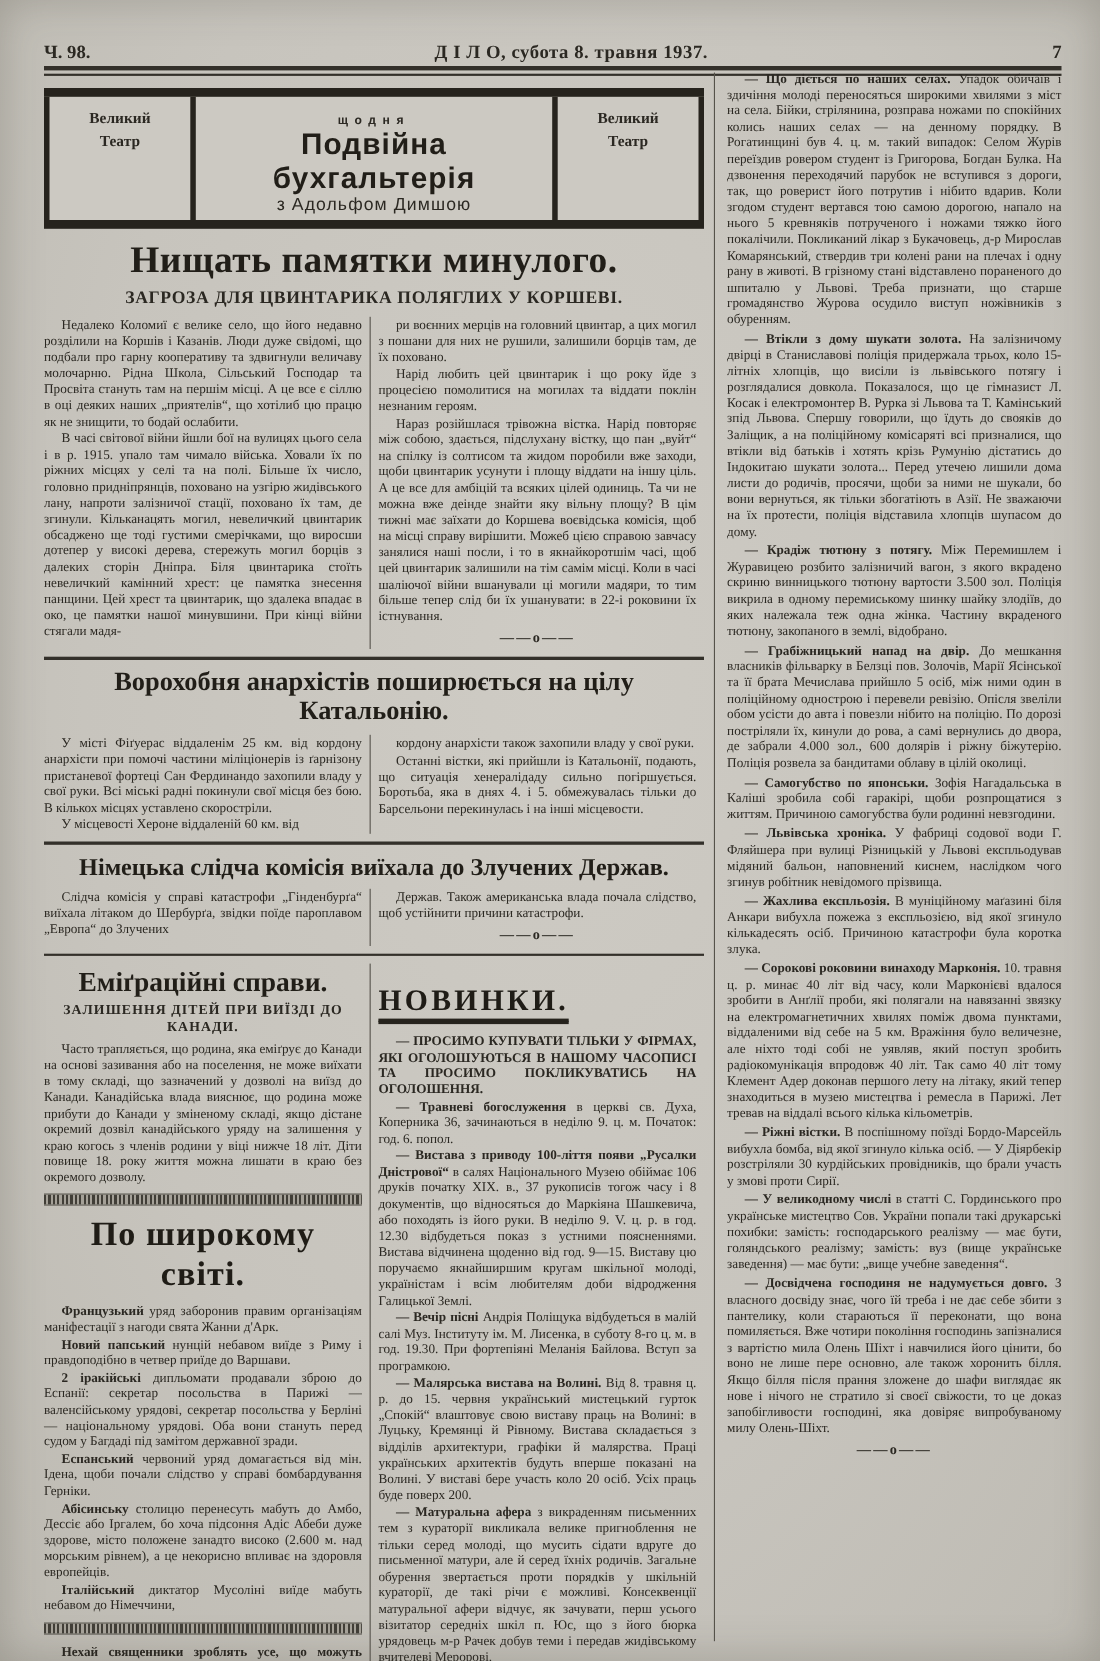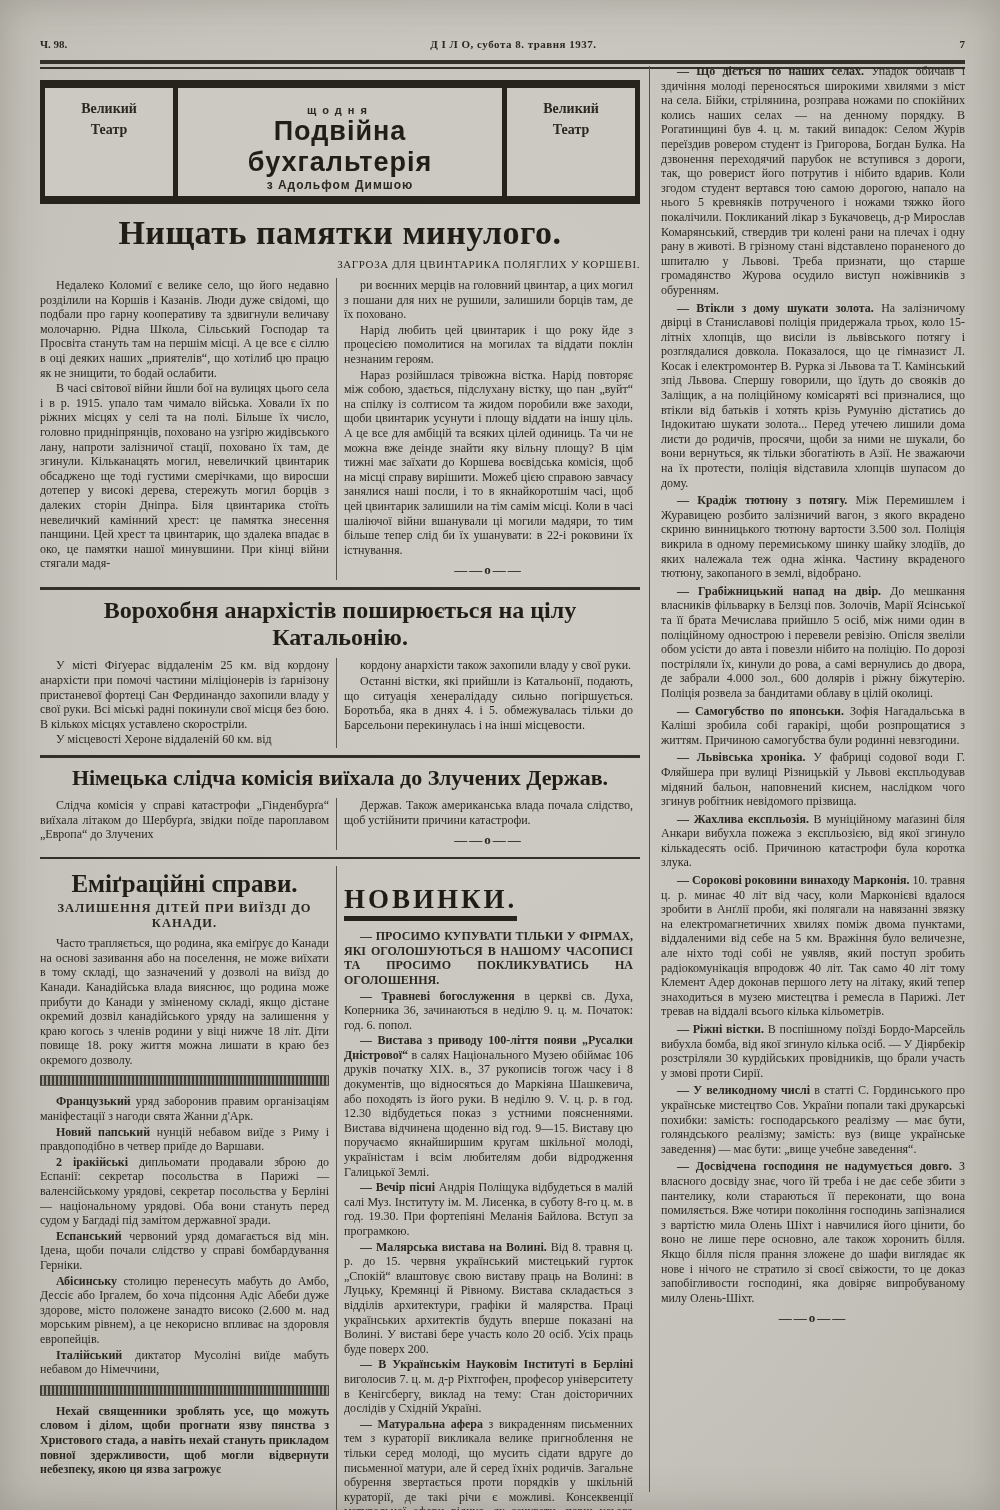--- a/index.html
+++ b/index.html
@@ -6,37 +6,37 @@
   .page{
     position:relative;width:1000px;height:1510px;margin:0 auto;
     background:#c9c6bf;
     background-image:radial-gradient(ellipse at 50% 40%, #cecbc4 0%, #c7c4bd 60%, #bdbab2 100%);
     box-shadow:inset 0 0 40px rgba(60,55,45,.25);
     overflow:hidden;
     font-family:"Liberation Serif","DejaVu Serif",serif;
     color:#2b2822;
   }
   
-  .hdr{position:absolute;left:40px;top:38px;width:925px;display:flex;align-items:baseline;font-weight:bold;font-size:11px;}
+  .hdr{position:absolute;left:40px;top:38px;width:925px;display:flex;align-items:baseline;font-weight:bold;font-size:17px;}
   .hdr .mid{flex:1;text-align:center;letter-spacing:.5px;}
   .hdr-rule{position:absolute;left:40px;top:60px;width:925px;height:3px;border-top:4px solid #33302a;border-bottom:2px solid #33302a;}
   
   .main-vrule{position:absolute;left:649px;top:66px;bottom:18px;width:1px;background:#55524a;}
   
   .left-block{position:absolute;left:40px;top:80px;width:600px;}
   
   .ad{border-top:8px solid #26231d;border-bottom:8px solid #26231d;display:flex;align-items:stretch;margin-bottom:6px;background:#ccc9c2;}
   .ad-side{width:128px;border-left:5px solid #26231d;border-right:5px solid #26231d;text-align:center;font-weight:bold;font-size:14px;padding:10px 0 8px;line-height:1.5;}
   .ad-center{flex:1;text-align:center;padding:16px 8px 4px;font-family:"Liberation Sans","DejaVu Sans",sans-serif;}
   .ad-daily{font-size:11px;font-weight:bold;letter-spacing:6px;}
   .ad-title{font-size:27px;font-weight:bold;letter-spacing:1px;line-height:1.15;color:#211e18;}
-  .ad-sub{font-size:12px;font-weight:bold;letter-spacing:1px;}
+  .ad-sub{font-size:16px;font-weight:normal;letter-spacing:1px;}
   
   .headline{font-size:34px;font-weight:600;text-align:center;margin:10px 0 6px;letter-spacing:.5px;color:#211e18;}
-  .subhead{font-size:11px;font-weight:normal;text-align:right;letter-spacing:.6px;margin-bottom:8px;}
+  .subhead{font-size:16px;font-weight:bold;text-align:center;letter-spacing:.6px;margin-bottom:8px;}
   
   .two-col{display:flex;}
   .col{width:289px;}
   .vrule{width:1px;background:#55524a;margin:0 7px;align-self:stretch;}
   p.body{font-size:12px;line-height:14.6px;text-align:justify;margin:0 0 1px;text-indent:16px;}
   .lead{font-weight:bold;}
   .end-div{font-weight:bold;text-align:center;font-size:13px;letter-spacing:2px;margin:5px 0 2px;}
   .rule{height:3px;background:#33302a;margin:7px 0;}
   .rule.thin{height:2px;}
   .sec-head{font-size:24px;font-weight:bold;text-align:center;margin:4px 0 7px;color:#211e18;}
@@ -135,20 +135,21 @@
 
     <div class="two-col">
 
       <div class="col">
         <h2 class="bot-head">Еміґраційні справи.</h2>
         <div class="bot-sub">ЗАЛИШЕННЯ ДІТЕЙ ПРИ ВИЇЗДІ ДО КАНАДИ.</div>
         <p class="body">Часто трапляється, що родина, яка еміґрує до Канади на основі зазивання або на поселення, не може виїхати в тому складі, що зазначений у дозволі на виїзд до Канади. Канадійська влада вияснює, що родина може прибути до Канади у зміненому складі, якщо дістане окремий дозвіл канадійського уряду на залишення у краю когось з членів родини у віці нижче 18 літ. Діти повище 18. року життя можна лишати в краю без окремого дозволу.</p>
 
         <div class="hatch"></div>
 
+        <h2 class="world-head">По широкому світі.</h2>
         <p class="body"><span class="lead">Французький</span> <span>уряд заборонив правим організаціям маніфестації з нагоди свята Жанни д'Арк.</span></p>
         <p class="body"><span class="lead">Новий папський</span> <span>нунцій небавом виїде з Риму і правдоподібно в четвер приїде до Варшави.</span></p>
         <p class="body"><span class="lead">2 іракійські</span> <span>дипльомати продавали зброю до Еспанії: секретар посольства в Парижі — валенсійському урядові, секретар посольства у Берліні — національному урядові. Оба вони стануть перед судом у Багдаді під замітом державної зради.</span></p>
         <p class="body"><span class="lead">Еспанський</span> <span>червоний уряд домагається від мін. Ідена, щоби почали слідство у справі бомбардування Герніки.</span></p>
         <p class="body"><span class="lead">Абісинську</span> <span>столицю перенесуть мабуть до Амбо, Дессіє або Іргалем, бо хоча підсоння Адіс Абеби дуже здорове, місто положене занадто високо (2.600 м. над морським рівнем), а це некорисно впливає на здоровля европейців.</span></p>
         <p class="body"><span class="lead">Італійський</span> <span>диктатор Мусоліні виїде мабуть небавом до Німеччини,</span></p>
 
         <div class="hatch"></div>
 
         <div class="quote">
@@ -162,21 +163,20 @@
 
       <div class="col">
         <div class="nov-head-wrap">
           <span class="nov-head">НОВИНКИ.</span>
         </div>
         <p class="body caps-item"><span class="lead">— ПРОСИМО КУПУВАТИ ТІЛЬКИ У ФІРМАХ, ЯКІ ОГОЛОШУЮТЬСЯ В НАШОМУ ЧАСОПИСІ ТА ПРОСИМО ПОКЛИКУВАТИСЬ НА ОГОЛОШЕННЯ.</span> <span></span></p>
         <p class="body"><span class="lead">— Травневі богослуження</span> <span>в церкві св. Духа, Коперника 36, зачинаються в неділю 9. ц. м. Початок: год. 6. попол.</span></p>
         <p class="body"><span class="lead">— Вистава з приводу 100-ліття появи „Русалки Дністрової“</span> <span>в салях Національного Музею обіймає 106 друків початку XIX. в., 37 рукописів тогож часу і 8 документів, що відносяться до Маркіяна Шашкевича, або походять із його руки. В неділю 9. V. ц. р. в год. 12.30 відбудеться показ з устними поясненнями. Вистава відчинена щоденно від год. 9—15. Виставу цю поручаємо якнайширшим кругам шкільної молоді, україністам і всім любителям доби відродження Галицької Землі.</span></p>
         <p class="body"><span class="lead">— Вечір пісні</span> <span>Андрія Поліщука відбудеться в малій салі Муз. Інституту ім. М. Лисенка, в суботу 8-го ц. м. в год. 19.30. При фортепіяні Меланія Байлова. Вступ за програмкою.</span></p>
         <p class="body"><span class="lead">— Малярська вистава на Волині.</span> <span>Від 8. травня ц. р. до 15. червня український мистецький гурток „Спокій“ влаштовує свою виставу праць на Волині: в Луцьку, Кремянці й Рівному. Вистава складається з відділів архитектури, графіки й малярства. Праці українських архитектів будуть вперше показані на Волині. У виставі бере участь коло 20 осіб. Усіх праць буде поверх 200.</span></p>
-        <p class="body"><span class="lead">— В Українськім Науковім Інституті в Берліні</span> <span>виголосив 7. ц. м. д-р Ріхтгофен, професор університету в Кенігсбергу, виклад на тему: Стан доісторичних дослідів у Східній Україні.</span></p>
         <p class="body"><span class="lead">— Матуральна афера</span> <span>з викраденням письменних тем з кураторії викликала велике пригноблення не тільки серед молоді, що мусить сідати вдруге до письменної матури, але й серед їхніх родичів. Загальне обурення звертається проти порядків у шкільній кураторії, де такі річи є можливі. Консеквенції матуральної афери відчує, як зачувати, перш усього візитатор середніх шкіл п. Юс, що з його бюрка урядовець м-р Рачек добув теми і передав жидівському вчителеві Меророві.</span></p>
       </div>
     </div>
   </div>
 
   <div class="right-col">
     <p class="body"><span class="lead">— Що діється по наших селах.</span> <span>Упадок обичаїв і здичіння молоді переносяться широкими хвилями з міст на села. Бійки, стрілянина, розправа ножами по спокійних колись наших селах — на денному порядку. В Рогатинщині був 4. ц. м. такий випадок: Селом Журів переїздив ровером студент із Григорова, Богдан Булка. На дзвонення переходячий парубок не вступився з дороги, так, що роверист його потрутив і нібито вдарив. Коли згодом студент вертався тою самою дорогою, напало на нього 5 кревняків потрученого і ножами тяжко його покалічили. Покликаний лікар з Букачовець, д-р Мирослав Комарянський, ствердив три колені рани на плечах і одну рану в животі. В грізному стані відставлено пораненого до шпиталю у Львові. Треба признати, що старше громадянство Журова осудило виступ ножівників з обуренням.</span></p>
     <p class="body"><span class="lead">— Втікли з дому шукати золота.</span> <span>На залізничому двірці в Станиславові поліція придержала трьох, коло 15-літніх хлопців, що висіли із львівського потягу і розглядалися довкола. Показалося, що це гімназист Л. Косак і електромонтер В. Рурка зі Львова та Т. Камінський зпід Львова. Спершу говорили, що їдуть до свояків до Заліщик, а на поліційному комісаряті всі призналися, що втікли від батьків і хотять крізь Румунію дістатись до Індокитаю шукати золота... Перед утечею лишили дома листи до родичів, просячи, щоби за ними не шукали, бо вони вернуться, як тільки збогатіють в Азії. Не зважаючи на їх протести, поліція відставила хлопців шупасом до дому.</span></p>
     <p class="body"><span class="lead">— Крадіж тютюну з потягу.</span> <span>Між Перемишлем і Журавицею розбито залізничий вагон, з якого вкрадено скриню винницького тютюну вартости 3.500 зол. Поліція викрила в одному перемиському шинку шайку злодіїв, до яких належала теж одна жінка. Частину вкраденого тютюну, закопаного в землі, відобрано.</span></p>
     <p class="body"><span class="lead">— Грабіжницький напад на двір.</span> <span>До мешкання власників фільварку в Белзці пов. Золочів, Марії Ясінської та її брата Мечислава прийшло 5 осіб, між ними один в поліційному однострою і перевели ревізію. Опісля звеліли обом усісти до авта і повезли нібито на поліцію. По дорозі постріляли їх, кинули до рова, а самі вернулись до двора, де забрали 4.000 зол., 600 долярів і ріжну біжутерію. Поліція розвела за бандитами облаву в цілій околиці.</span></p>

